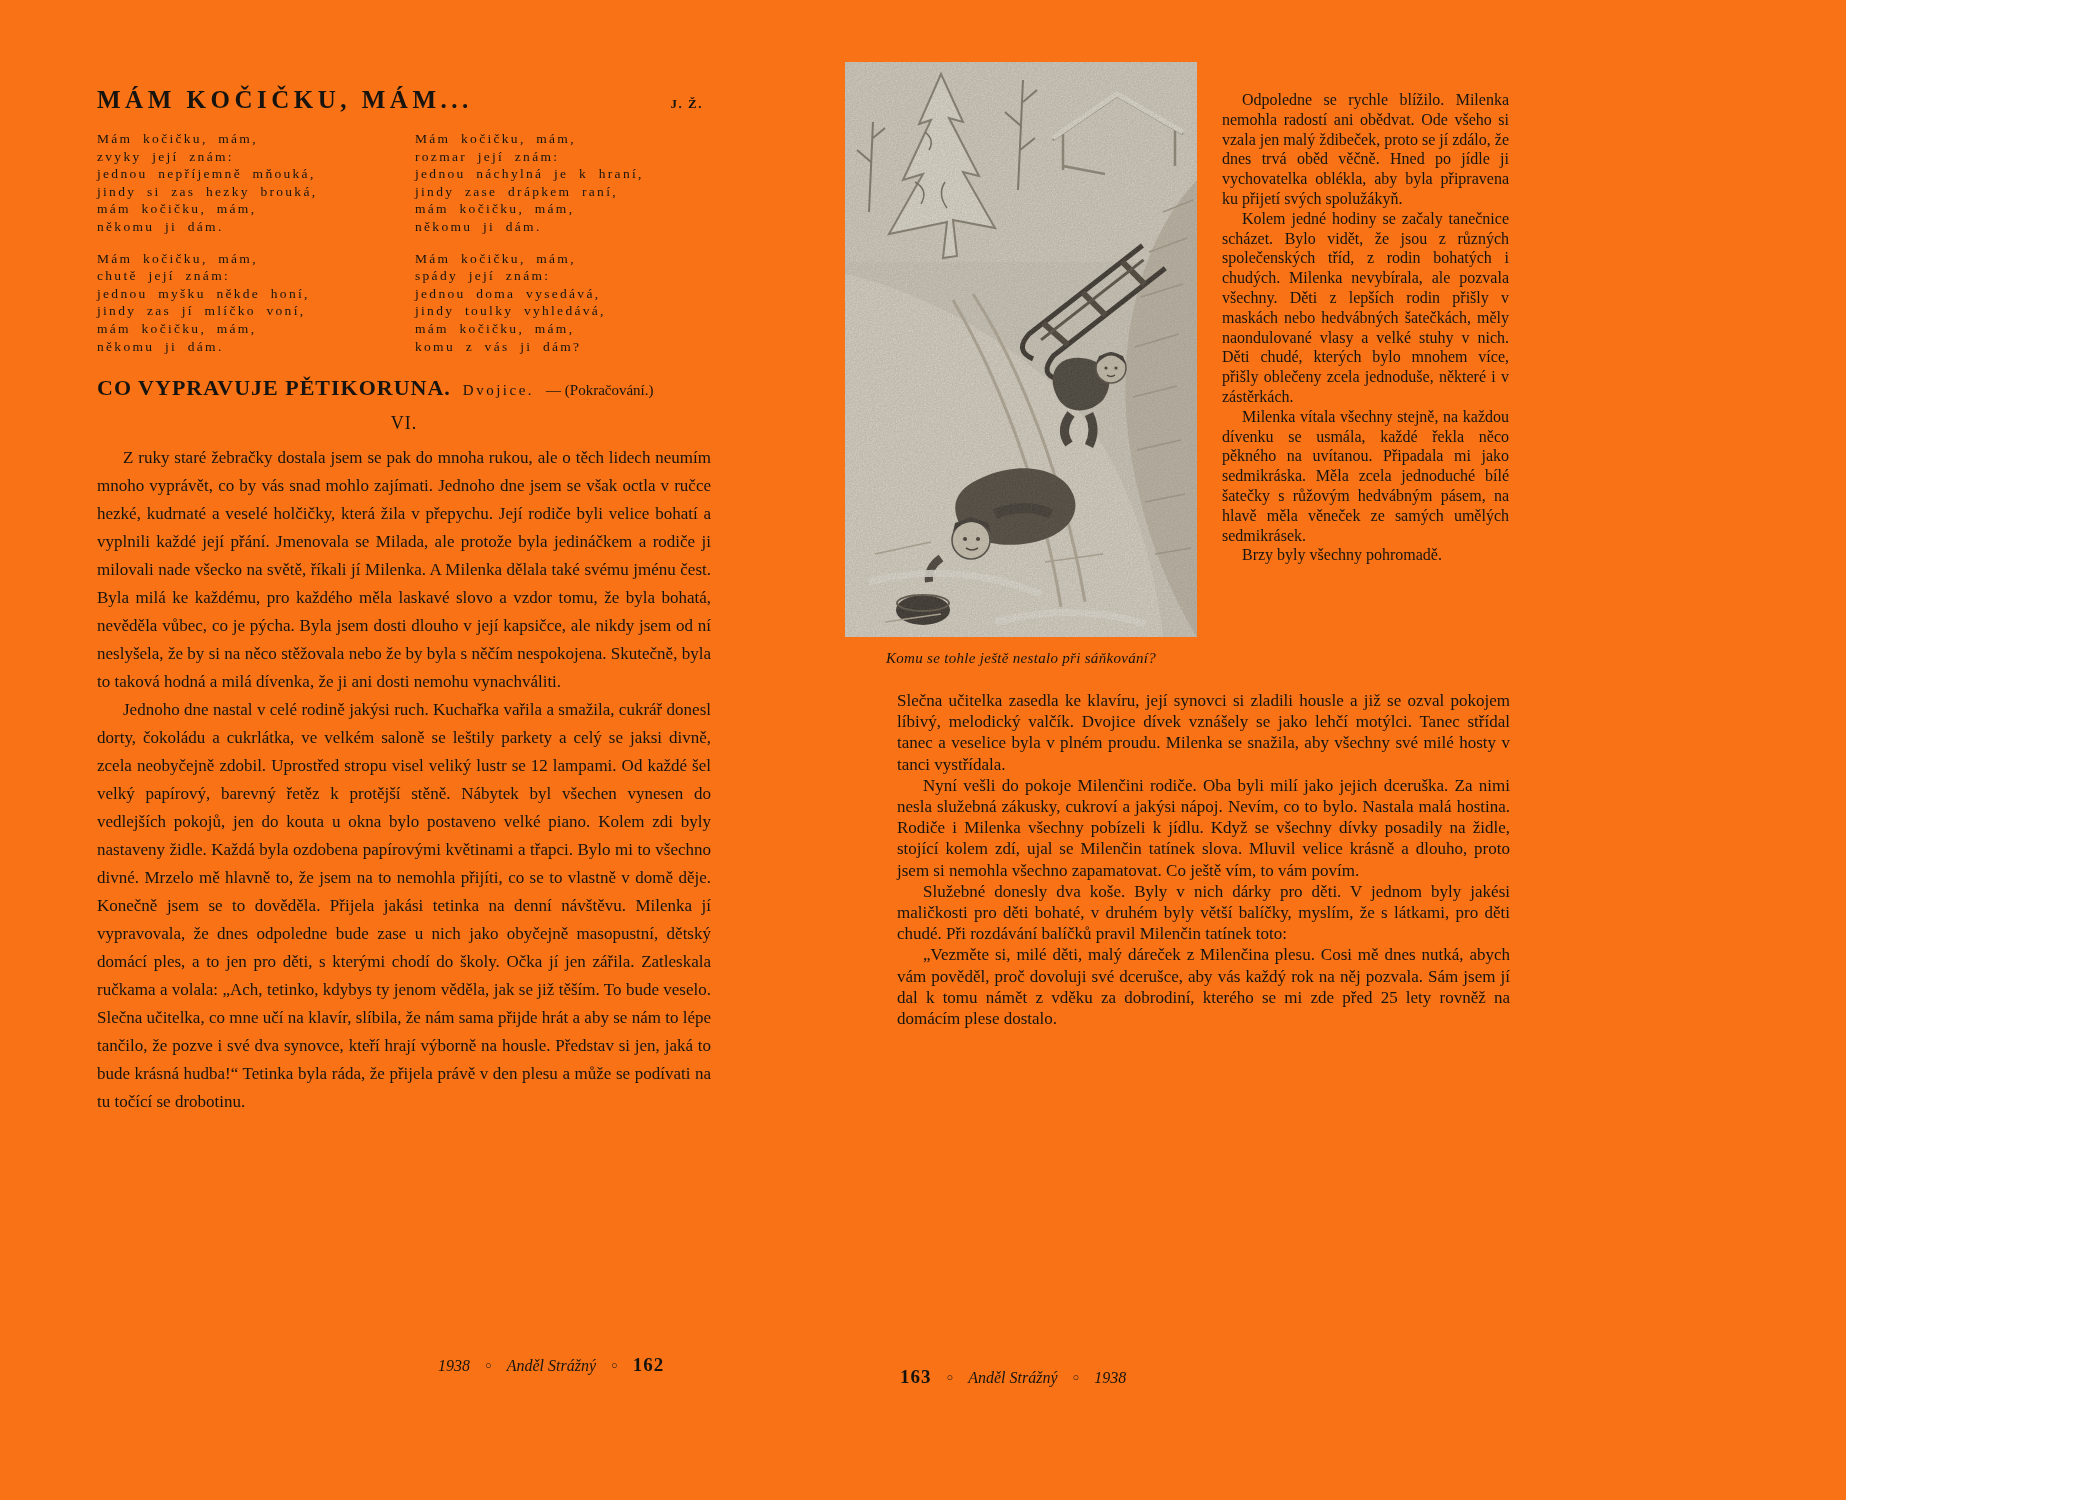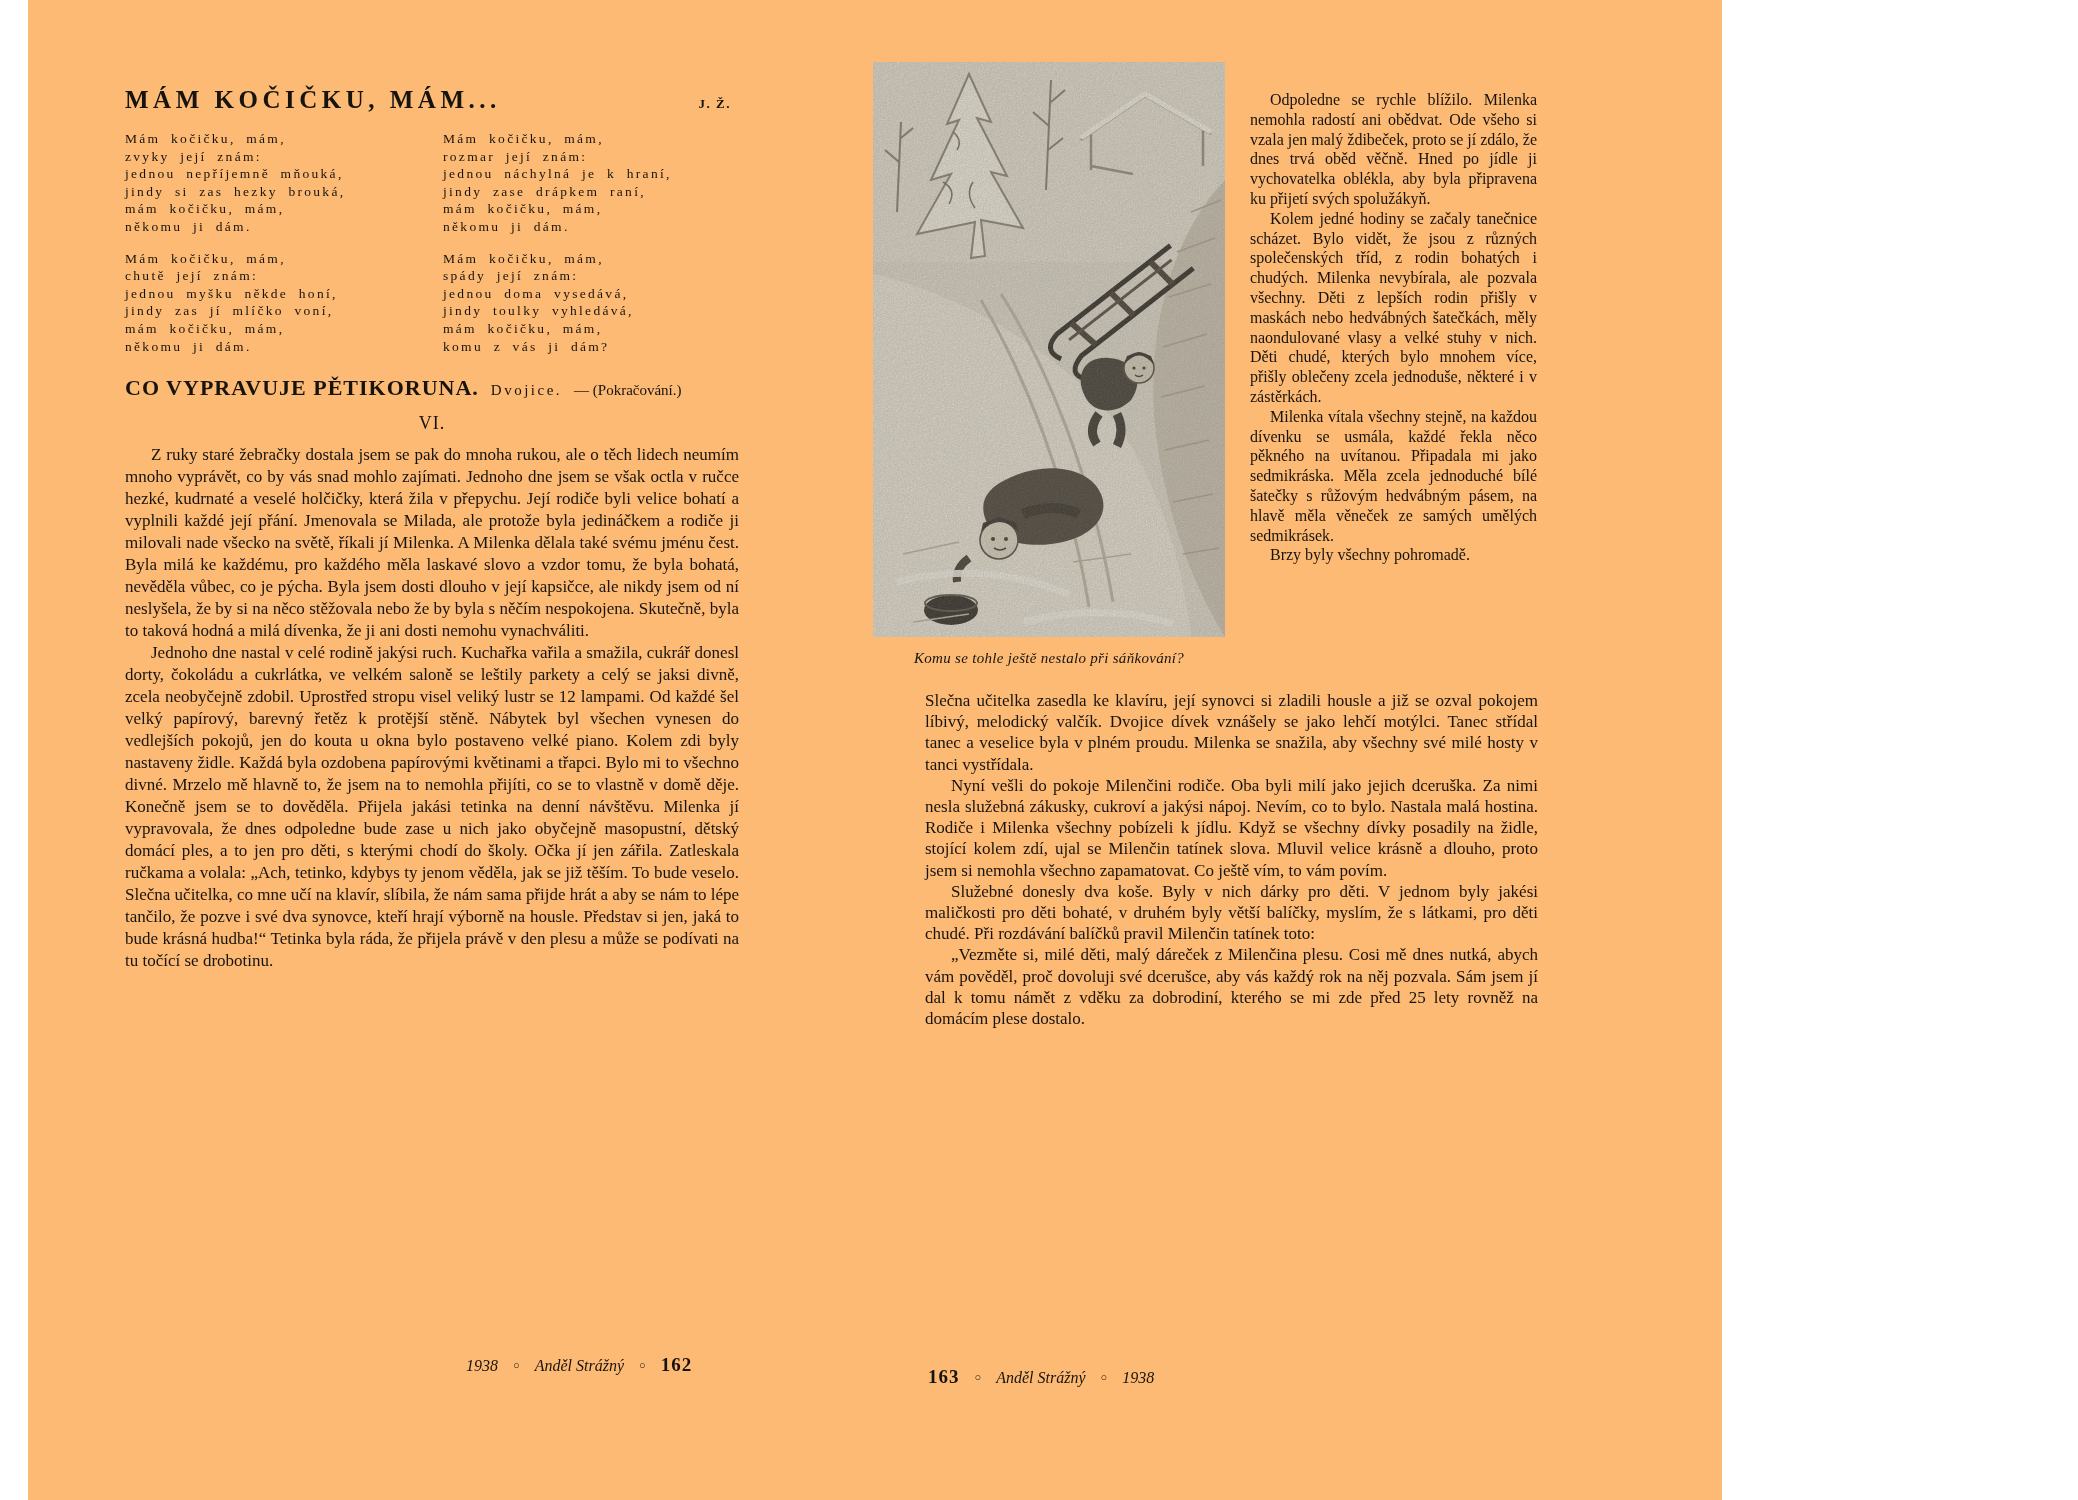--- a/index.html
+++ b/index.html
@@ -1,34 +1,34 @@
 <!DOCTYPE html>
 <html lang="cs"><head>
 <meta charset="utf-8">
 <style>
   * { margin:0; padding:0; box-sizing:border-box; }
   html,body { background:#ffffff; }
   body { font-family:"Liberation Serif", serif; color:#17140f; }
-  .sheet { position:relative; width:1694px; height:1500px; background:#fdba74; overflow:hidden;margin-left:28px; }
+  .sheet { position:relative; width:1846px; height:1500px; background:#f97316; overflow:hidden; }
 
   
   .left-page { position:absolute; left:97px; top:86px; width:614px; }
   .poem-header { display:flex; justify-content:space-between; align-items:baseline; padding-right:8px; }
   .poem-title { font-size:25px; font-weight:700; letter-spacing:4.5px; }
   .poem-author { font-size:13px; font-weight:700; letter-spacing:1.5px; }
   .poem-cols { display:flex; gap:22px; margin-top:16px; }
   .poem-col { width:296px; }
   .stanza { font-size:13.5px; line-height:17.6px; letter-spacing:2.3px; word-spacing:5px;
             white-space:pre-line; margin-bottom:14px; }
   .story-header { display:flex; align-items:baseline; gap:12px; margin-top:6px; flex-wrap:nowrap; }
   .story-title { font-size:22px; font-weight:700; letter-spacing:1px; white-space:nowrap; }
   .story-author { font-size:15px; letter-spacing:2.5px; white-space:nowrap; }
   .story-cont { font-size:15px; white-space:nowrap; }
   .chapter { text-align:center; font-size:18px; margin-top:12px; margin-bottom:10px; letter-spacing:1px; }
-  .par { font-size:17px; line-height:22px; text-align:justify; text-indent:26px; }
+  .par { font-size:17px; line-height:28px; text-align:justify; text-indent:26px; }
 
   
   .folio { position:absolute; font-size:16px; white-space:nowrap; }
   .folio-left { left:438px; top:1354px; }
   .folio-right { left:900px; top:1366px; }
   .folio-it { font-style:italic; }
   .folio-num { font-weight:700; font-size:19px; letter-spacing:1px; }
   .sep { font-size:11px; margin:0 11px; position:relative; top:-2px; }
 
   

